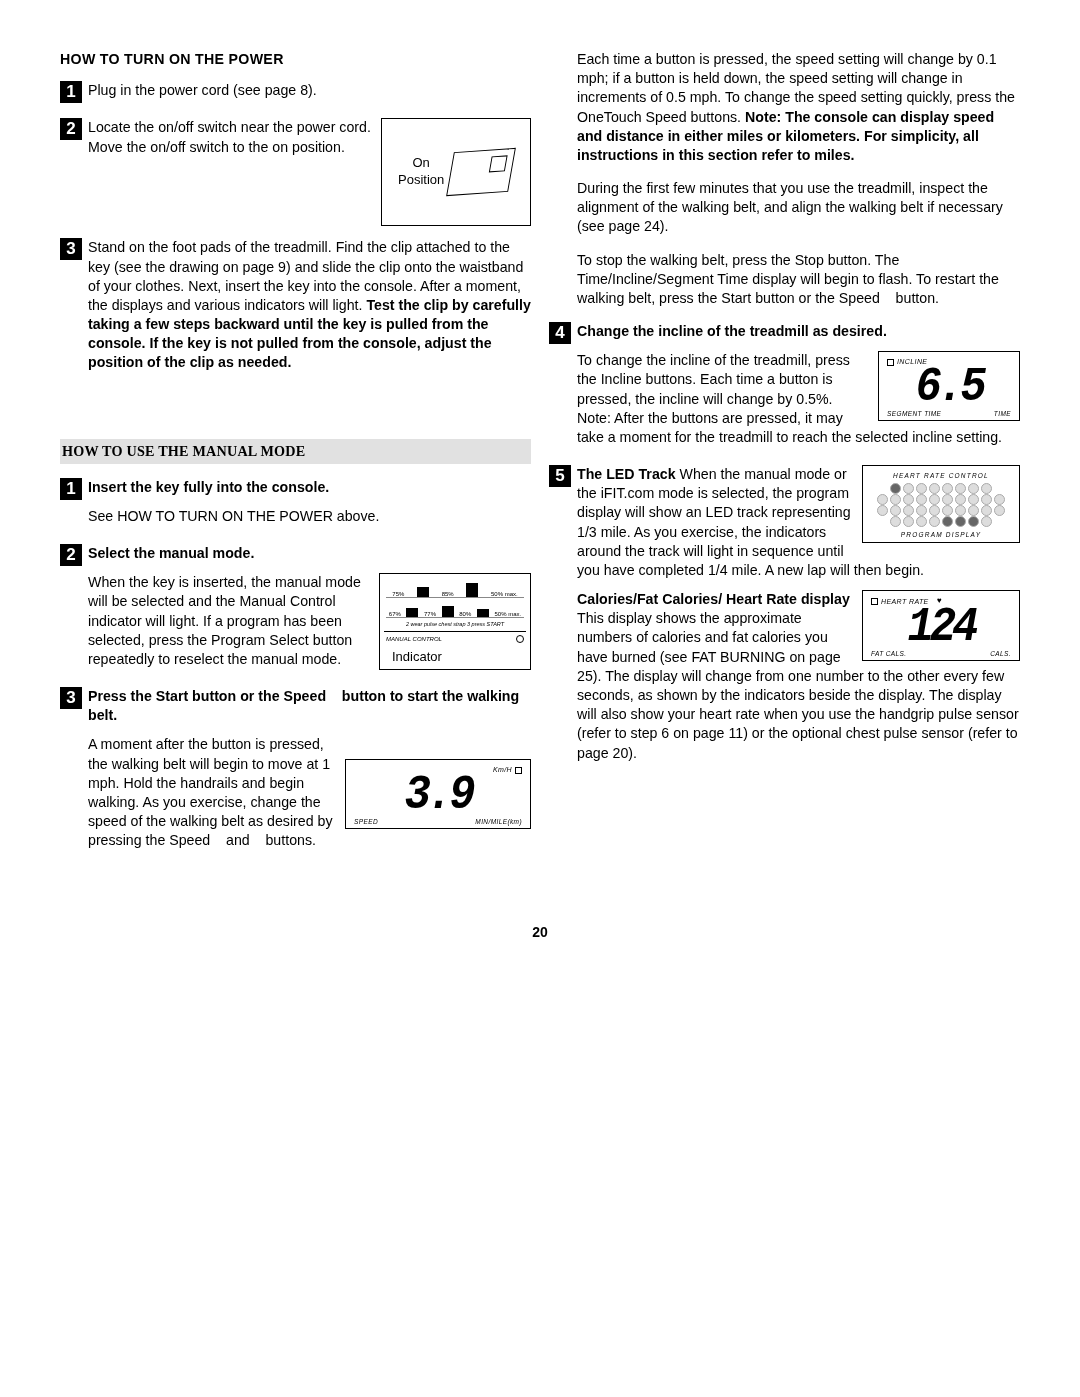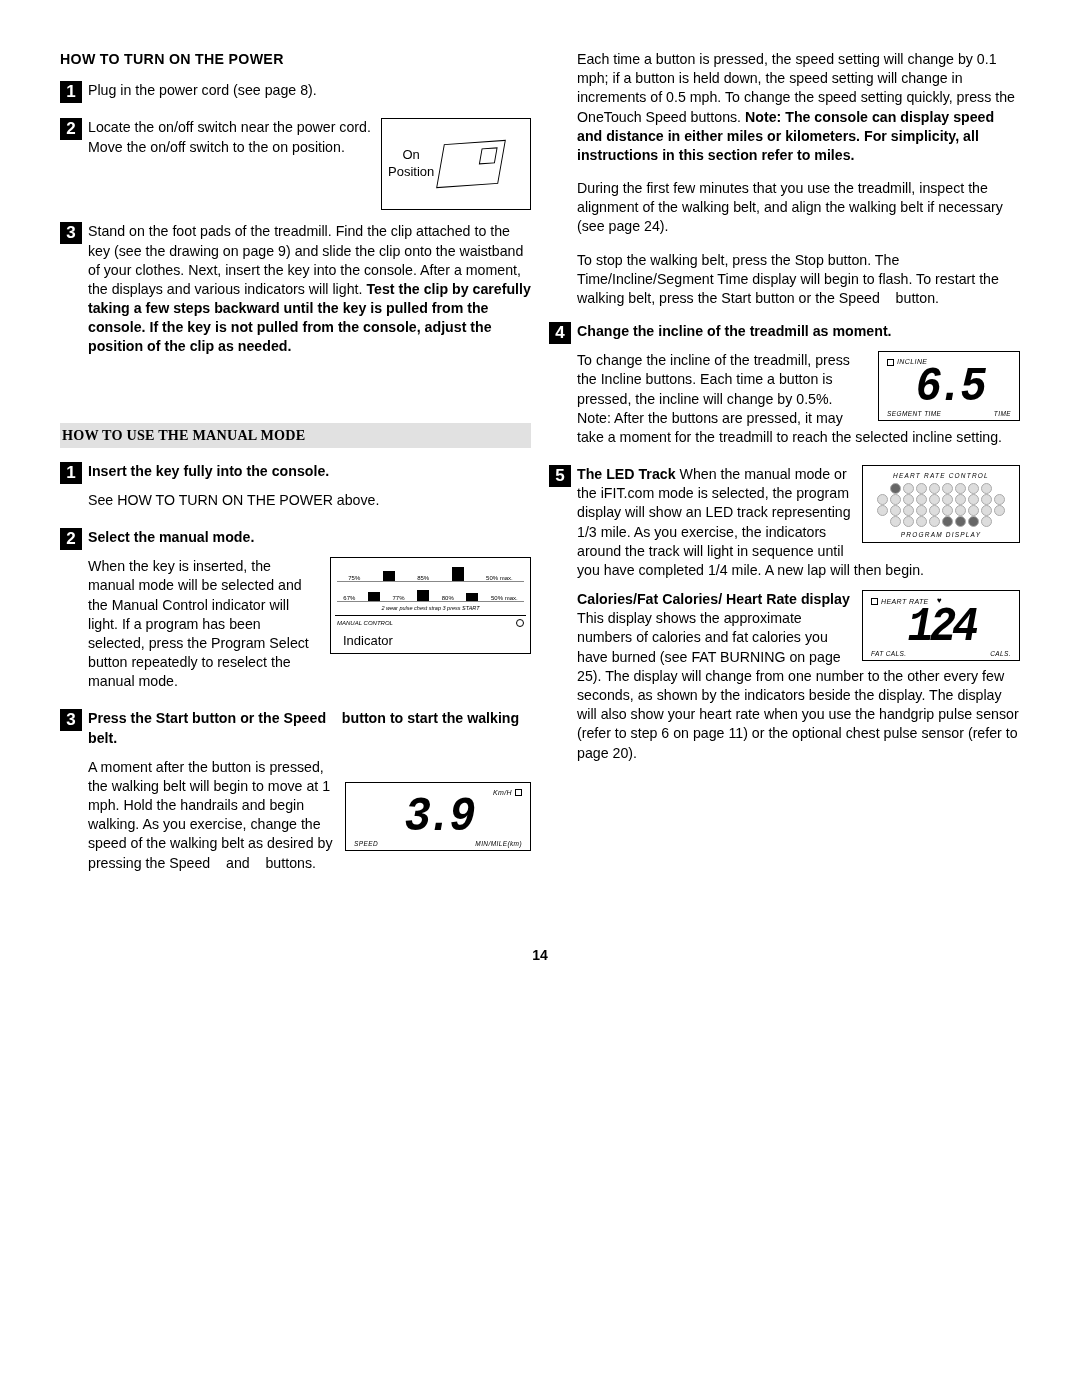--- a/index.html
+++ b/index.html
@@ -63,41 +63,41 @@
   .inline-fig {
     float: right;
     border: 1.5px solid #000;
     font-size: 9px;
     line-height: 1.1;
     text-align: center;
     box-sizing: border-box;
     margin-left: 10px;
     margin-bottom: 4px;
   }
-  .fig-switch { width: 150px; height: 92px; padding: 6px; display:flex; align-items:center; gap:6px; }
+  .fig-switch { width: 150px; height: 108px; padding: 16px; display:flex; align-items:center; gap:6px; }
   .switch-label { font-size: 13px; text-align:center; line-height:1.3; }
   .switch-glyph { border:1px solid #000; width:60px; height:42px; position:relative; transform: skew(-10deg,-4deg); }
   .switch-glyph::after{content:""; position:absolute; right:6px; top:6px; width:14px; height:14px; border:1px solid #000;}
   .fig-display { width:186px; padding:6px 6px 3px 6px; }
   .disp-top { display:flex; justify-content:space-between; font-size:7px; font-style:italic; letter-spacing:0.4px; padding:0 2px;}
   .disp-top .r { display:flex; align-items:center; gap:3px;}
   .disp-top .ind { width:5px;height:5px;border:1px solid #000;}
   .seg7 {
     font-family: "Courier New", monospace;
     font-size: 44px;
     font-weight: bold;
     font-style: italic;
     letter-spacing: -4px;
     line-height: 0.9;
     text-align: center;
     margin: 2px 0;
     transform: scaleY(1.1);
   }
   .disp-bot { display:flex; justify-content:space-between; font-size:6.5px; font-style:italic; letter-spacing:0.4px; padding:0 2px;}
-  .fig-manual { width:201px; padding:4px; font-size:7px; }
+  .fig-manual { width:152px; padding:4px; font-size:7px; }
   .barrow{display:flex;justify-content:space-around;align-items:flex-end;height:18px;border-bottom:1px solid #888;margin:1px 2px;font-size:6px;}
   .bar{width:12px;background:#000;}
   .mc-line{display:flex;justify-content:space-between;align-items:center;font-size:6px;font-style:italic;border-top:1px solid #000;margin-top:2px;padding:3px 2px;}
   .mc-line .led{width:6px;height:6px;border:1px solid #000;border-radius:50%;}
   .fig-manual-label { font-size:13px; text-align:left; padding:4px 8px 0 8px;}
   .fig-track { width:158px; padding:6px 6px 4px 6px; }
   .track-hdr { font-size:6.5px; letter-spacing:1.2px; font-style:italic; margin-bottom:4px;}
   .track-oval { border:0; margin:0 auto 4px auto; }
   .dotrow{display:flex;justify-content:center;gap:2px;}
   .dot{width:9px;height:9px;border-radius:50%;background:#ddd;border:0.5px solid #aaa;}
@@ -212,21 +212,21 @@
 
     <p class="p-indent"><span>Each time a button is pressed, the speed setting will change by 0.1 mph; if a button is held down, the speed setting will change in increments of 0.5 mph. To change the speed setting quickly, press the OneTouch Speed buttons. </span><span class="bold">Note: The console can display speed and distance in either miles or kilometers. For simplicity, all instructions in this section refer to miles.</span></p>
 
     <p class="p-indent">During the first few minutes that you use the treadmill, inspect the alignment of the walking belt, and align the walking belt if necessary (see page 24).</p>
 
     <p class="p-indent">To stop the walking belt, press the Stop button. The Time/Incline/Segment Time display will begin to flash. To restart the walking belt, press the Start button or the Speed &nbsp;&nbsp; button.</p>
 
     <div class="step">
       <div class="num">4</div>
       <div class="step-body overflow">
-        <p class="bold">Change the incline of the treadmill as moment.</p>
+        <p class="bold">Change the incline of the treadmill as desired.</p>
         <div class="inline-fig fig-display" style="width:142px">
           <div class="disp-top">
               <span class="r">
                 <span class="ind"></span>
                 <span>INCLINE</span>
               </span>
               <span></span>
             </div>
           <div class="seg7">6.5</div>
           <div class="disp-bot">
@@ -305,13 +305,13 @@
               <span>CALS.</span>
             </div>
         </div>
         <p><span class="bold">Calories/Fat Calories/ Heart Rate display</span><br><span>This display shows the approximate numbers of calories and fat calories you have burned (see </span><span>FAT BURNING on page 25). The display will change from one number to the other every few seconds, as shown by the indicators beside the display. The display will also show your heart rate when you use the handgrip pulse sensor (refer to step 6 on page 11) or the optional chest pulse sensor (refer to page 20).</span></p>
       </div>
     </div>
 
   </div>
 </div>
 
-<div class="page-num">14</div>
+<div class="page-num">20</div>
 
 </body></html>

